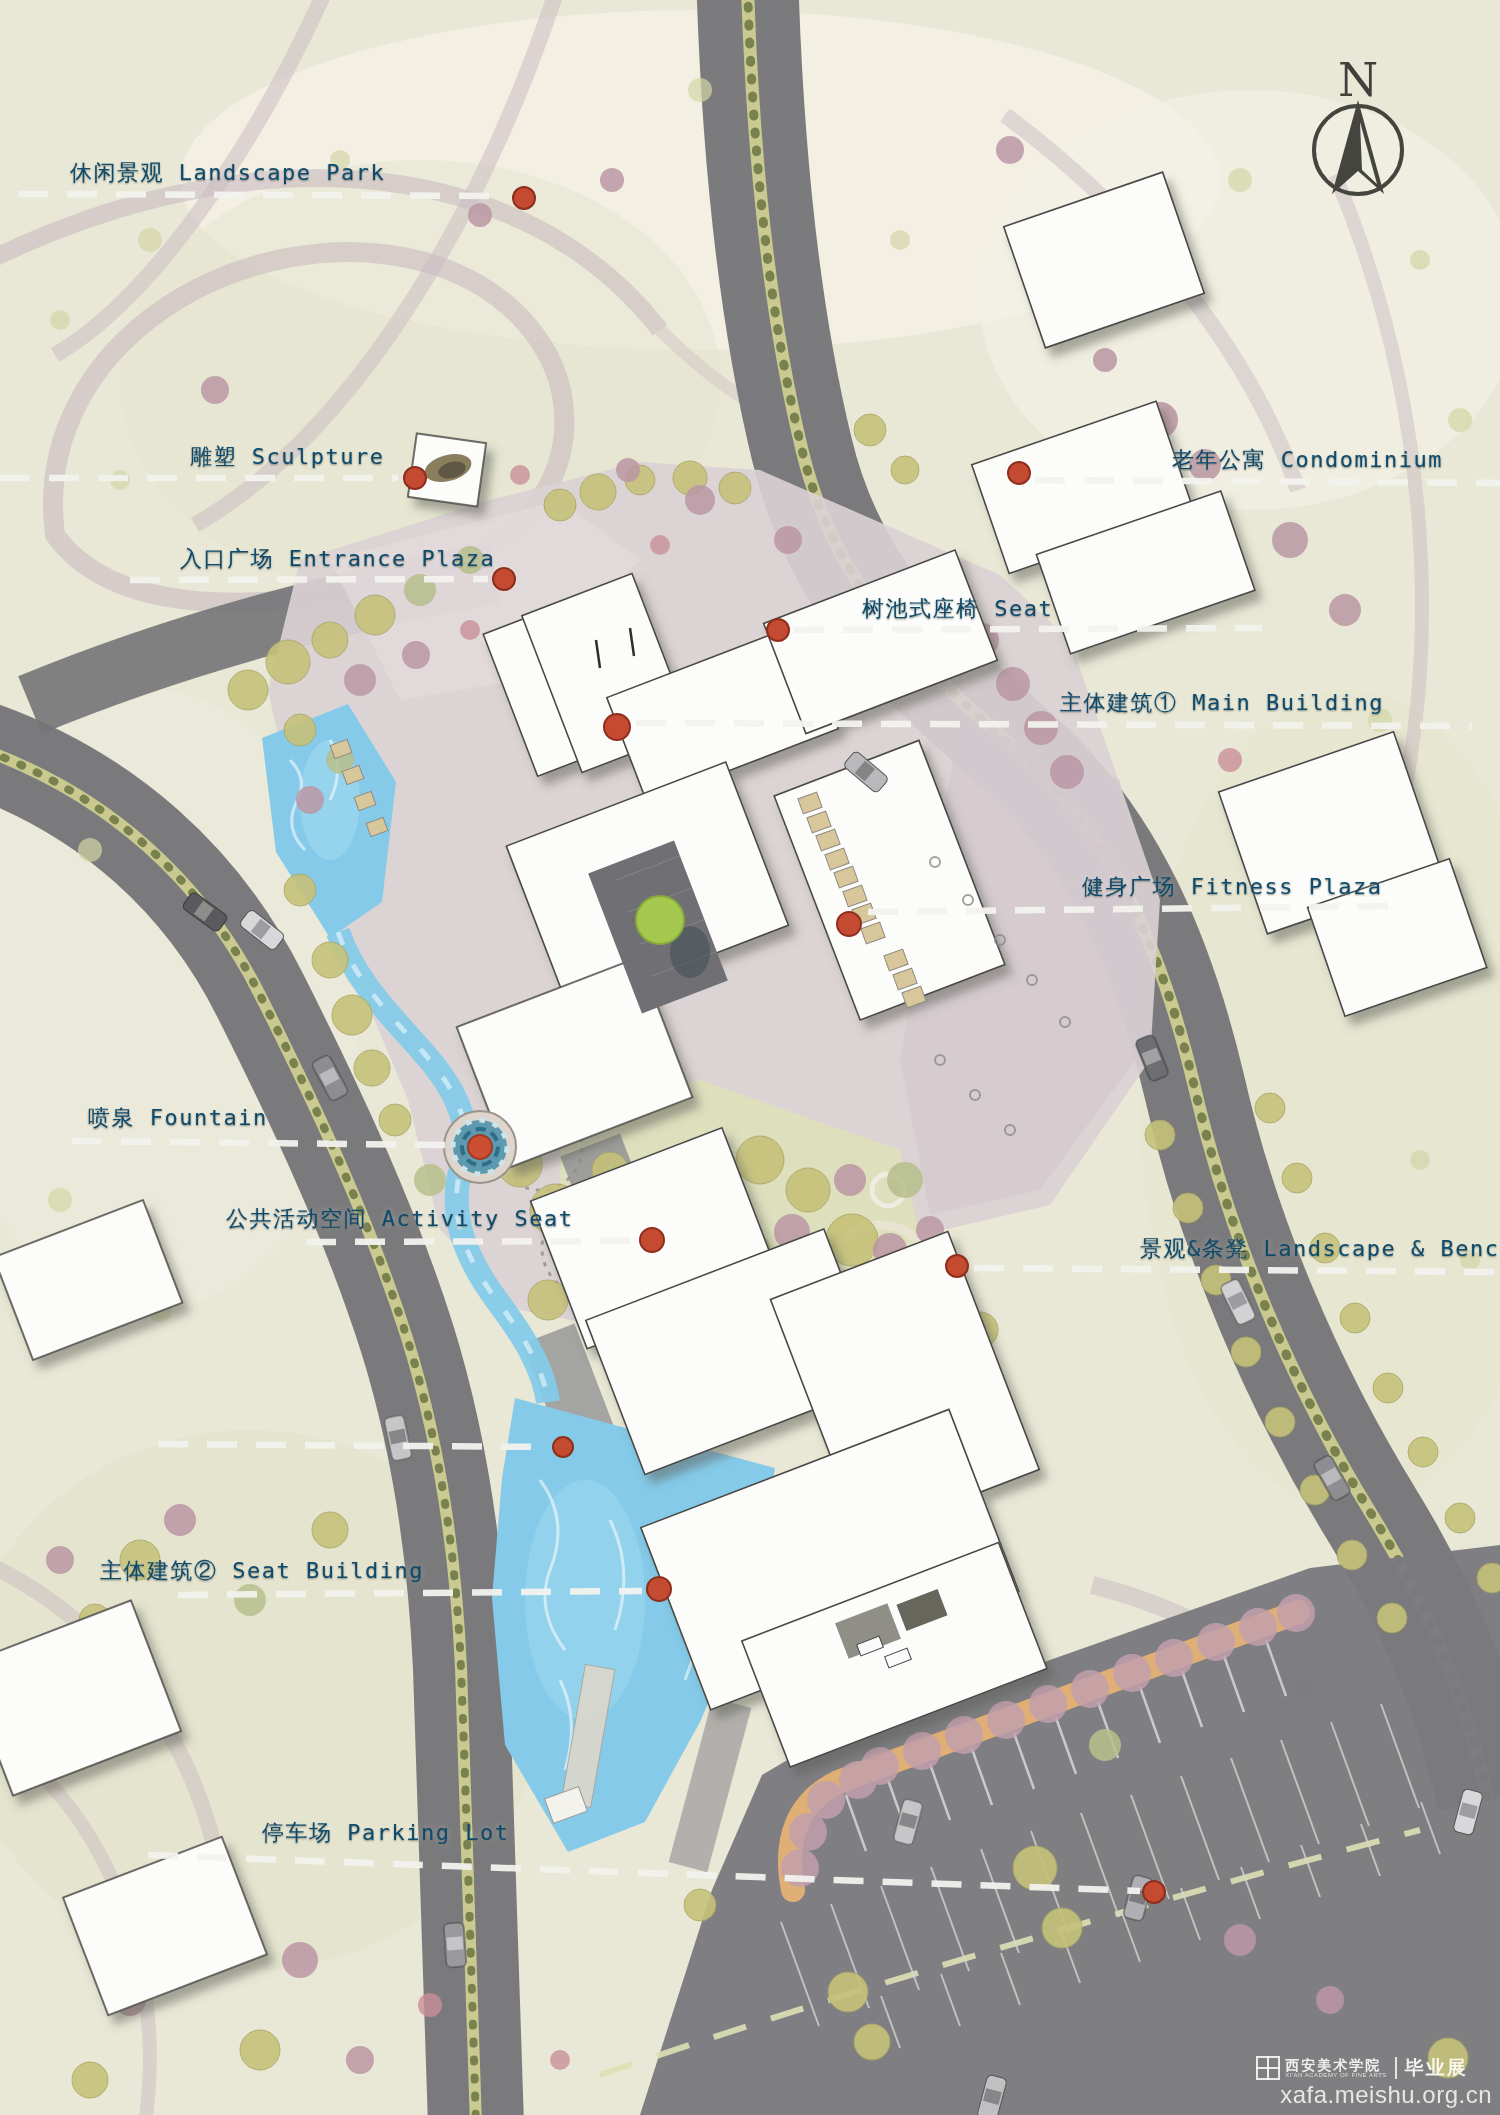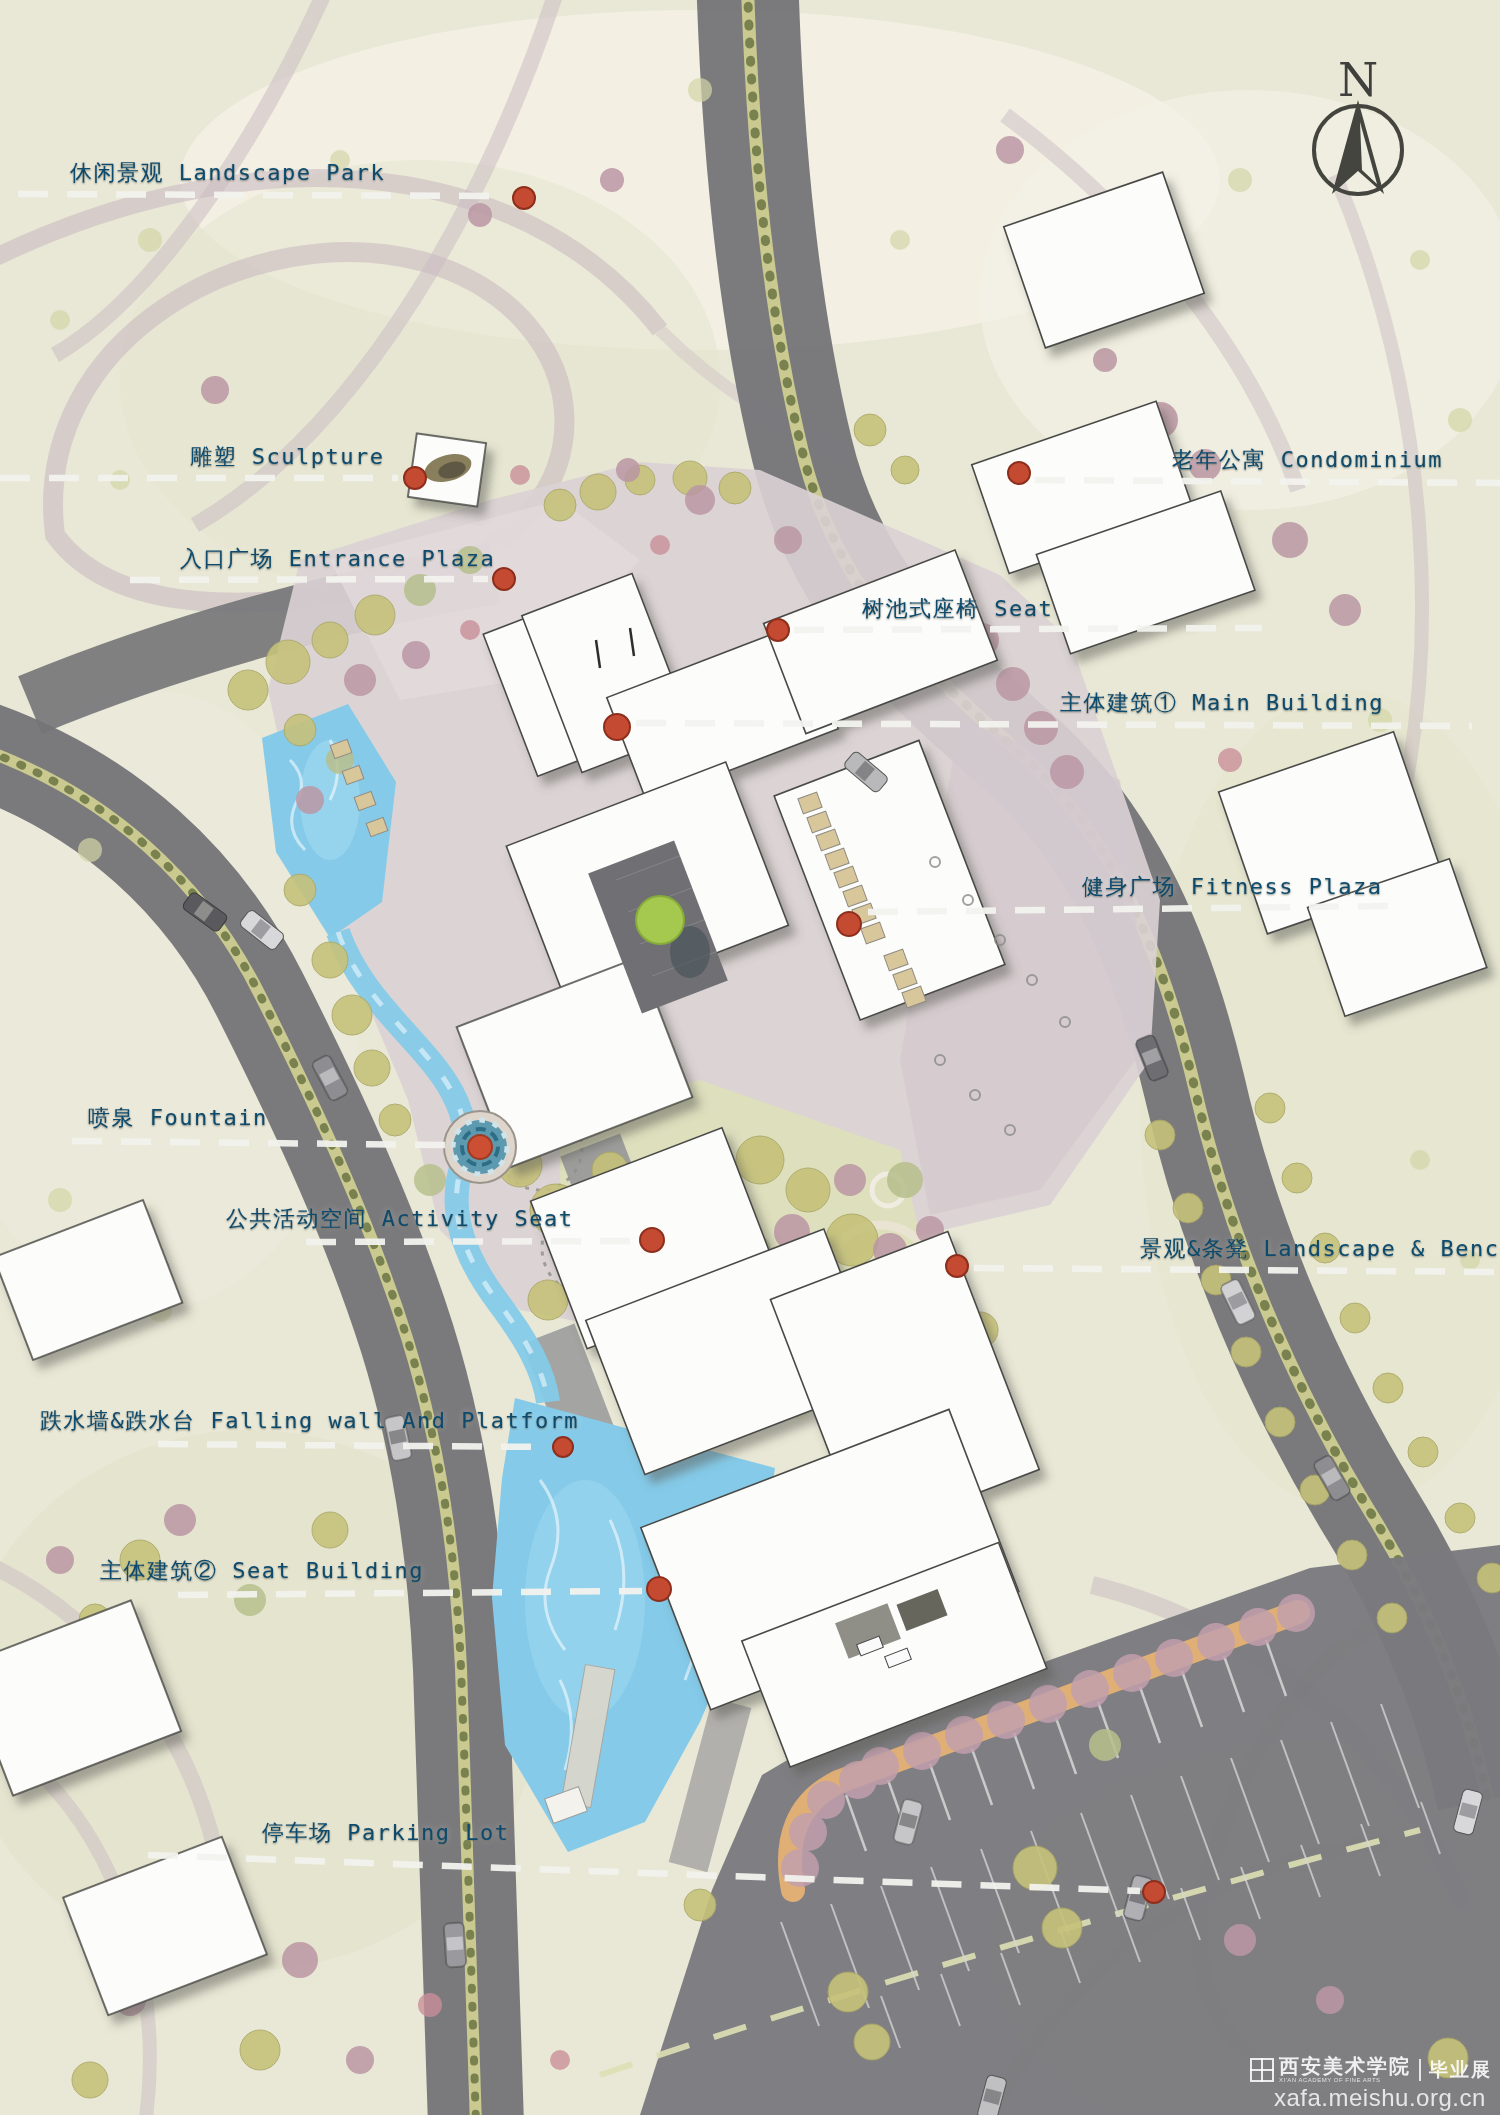--- a/index.html
+++ b/index.html
@@ -10,21 +10,21 @@
   .anno{position:absolute;white-space:nowrap;font-size:22px;letter-spacing:1.5px;
         color:#0c4a6e;text-shadow:0 1px 2px rgba(110,110,95,.85),0 0 6px rgba(255,255,255,.35);}
   .compass-n{font-family:"DejaVu Serif","Liberation Serif",serif;}
   .watermark{position:absolute;right:8px;top:2056px;color:rgba(255,255,255,.88);
              font-family:"Liberation Sans","DejaVu Sans",sans-serif;text-align:left;line-height:1.05;}
   .wm-top{display:flex;align-items:center;gap:5px;}
   .wm-logo{width:20px;height:20px;border:2px solid rgba(255,255,255,.85);
            background:linear-gradient(90deg,transparent 45%,rgba(255,255,255,.85) 45%,rgba(255,255,255,.85) 55%,transparent 55%),
                       linear-gradient(0deg,transparent 45%,rgba(255,255,255,.85) 45%,rgba(255,255,255,.85) 55%,transparent 55%);}
   .wm-school{display:flex;flex-direction:column;}
-  .wm-school-name{font-size:20px;font-weight:bold;letter-spacing:2px;}
+  .wm-school-name{font-size:14px;font-weight:bold;letter-spacing:2px;}
   .wm-school-sub{font-size:6px;letter-spacing:.5px;opacity:.85;}
   .wm-div{width:2px;height:22px;background:rgba(255,255,255,.8);margin:0 3px;}
   .wm-exh{font-size:19px;font-weight:bold;letter-spacing:2px;}
   .wm-site{font-size:24px;margin-top:2px;letter-spacing:.5px;opacity:.92;margin-left:24px;}
 </style>
 </head>
 <body>
 
 <div class="stage">
 
@@ -483,21 +483,20 @@
 <div class="anno" style="left:70px;top:158px">休闲景观 Landscape Park</div>
 <div class="anno" style="left:190px;top:442px">雕塑 Sculpture</div>
 <div class="anno" style="left:180px;top:544px">入口广场 Entrance Plaza</div>
 <div class="anno" style="left:862px;top:594px">树池式座椅 Seat</div>
 <div class="anno" style="left:1172px;top:445px">老年公寓 Condominium</div>
 <div class="anno" style="left:1060px;top:688px">主体建筑① Main Building</div>
 <div class="anno" style="left:1082px;top:872px">健身广场 Fitness Plaza</div>
 <div class="anno" style="left:88px;top:1103px">喷泉 Fountain</div>
 <div class="anno" style="left:226px;top:1204px">公共活动空间 Activity Seat</div>
 <div class="anno" style="left:1140px;top:1234px">景观&amp;条凳 Landscape &amp; Bench</div>
-<div class="anno" style="left:40px;top:1406px">跌水墙&amp;跌水台 Falling wall And Platform</div>
 <div class="anno" style="left:100px;top:1556px">主体建筑② Seat Building</div>
 <div class="anno" style="left:262px;top:1818px">停车场 Parking Lot</div>
 
 <div class="watermark">
   <div class="wm-top">
     <span class="wm-logo"></span>
     <span class="wm-school">
       <span class="wm-school-name">西安美术学院</span>
       <span class="wm-school-sub">XI'AN ACADEMY OF FINE ARTS</span>
     </span>

